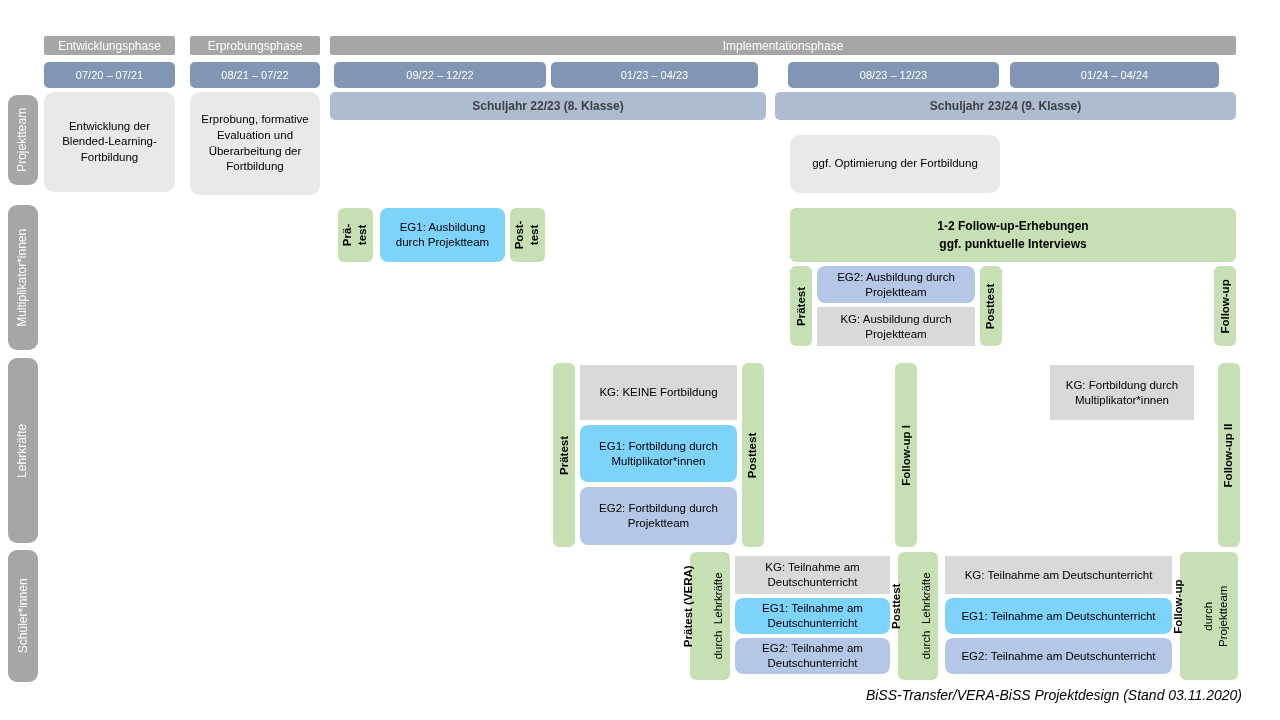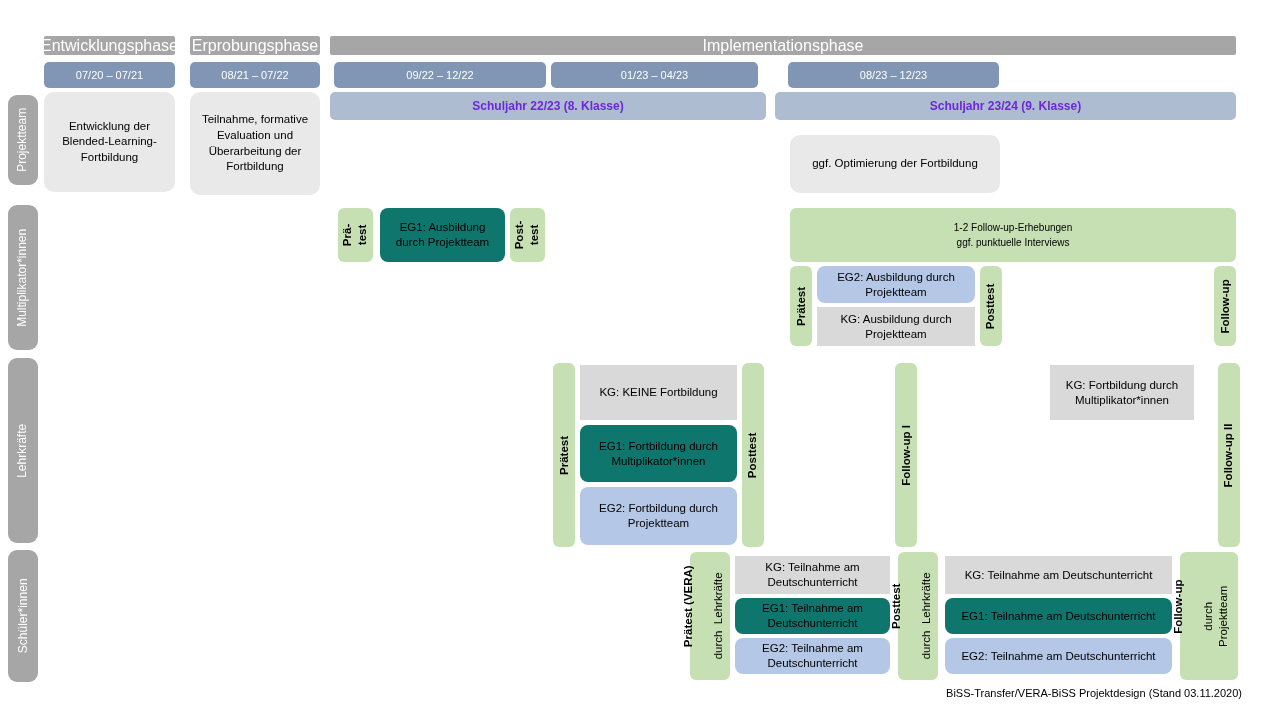--- a/index.html
+++ b/index.html
@@ -1,67 +1,68 @@
 <!DOCTYPE html>
 <html><head>
 <meta charset="utf-8">
 <style>
   * { box-sizing: border-box; margin: 0; padding: 0; }
   html,body { background:#fff; }
   body { font-family: "Liberation Sans", sans-serif; color:#000; }
   .page { position:relative; width:1280px; height:720px; background:#fff; overflow:hidden; }
   .abs { position:absolute; display:flex; align-items:center; justify-content:center; text-align:center; }
-  .hdr    { background:#a6a6a6; color:#fff; font-size:16px; border-radius:2px; }
+  .hdr    { background:#a6a6a6; color:#fff; font-size:12px; border-radius:2px; }
   .period { background:#8096b4; color:#fff; font-size:11px; border-radius:5px; }
-  .sy     { background:#aebcd2; color:#6d28d9; font-size:12px; font-weight:bold; border-radius:5px; }
+  .sy     { background:#aebcd2; color:#404040; font-size:12px; font-weight:bold; border-radius:5px; }
   .rowlab { background:#a6a6a6; color:#fff; border-radius:9px; }
   .gbox { background:#e9e9e9; border-radius:10px; font-size:11.5px; line-height:1.35; padding:4px 10px; }
-  .eg1  { background:#0f766e; border-radius:8px; font-size:11.5px; line-height:1.3; padding:2px 8px; }
+  .eg1  { background:#7dd3fc; border-radius:8px; font-size:11.5px; line-height:1.3; padding:2px 8px; }
   .eg2  { background:#b4c7e7; border-radius:8px; font-size:11.5px; line-height:1.3; padding:2px 8px; }
   .kg   { background:#d9d9d9; border-radius:0; font-size:11.5px; line-height:1.3; padding:2px 8px; }
   .green { background:#c6e0b4; border-radius:6px; font-weight:bold; font-size:11.5px; }
-  .greenbox { background:#c6e0b4; border-radius:6px; font-weight:normal; font-size:10px; line-height:1.5; }
+  .greenbox { background:#c6e0b4; border-radius:6px; font-weight:bold; font-size:12px; line-height:1.5; }
   .rot { transform: rotate(-90deg); white-space: pre; text-align:center; line-height:1.3; }
   .rot .sub { display:block; font-weight:normal; }
   .pre { white-space: pre-line; }
-  .caption { position:absolute; font-size:11px; color:#000; }
+  .caption { position:absolute; font-size:14px; font-style:italic; color:#000; }
 </style>
 </head>
 <body>
 
 <div class="page">
 
   <div class="abs hdr" style="left:44px;top:36px;width:131px;height:19px">Entwicklungsphase</div>
   <div class="abs hdr" style="left:190px;top:36px;width:130px;height:19px">Erprobungsphase</div>
   <div class="abs hdr" style="left:330px;top:36px;width:906px;height:19px">Implementationsphase</div>
 
   <div class="abs period" style="left:44px;top:62px;width:131px;height:26px">07/20 – 07/21</div>
   <div class="abs period" style="left:190px;top:62px;width:130px;height:26px">08/21 – 07/22</div>
   <div class="abs period" style="left:334px;top:62px;width:212px;height:26px">09/22 – 12/22</div>
   <div class="abs period" style="left:551px;top:62px;width:207px;height:26px">01/23 – 04/23</div>
   <div class="abs period" style="left:788px;top:62px;width:211px;height:26px">08/23 – 12/23</div>
+  <div class="abs period" style="left:1010px;top:62px;width:209px;height:26px">01/24 – 04/24</div>
 
   <div class="abs sy" style="left:330px;top:92px;width:436px;height:28px">Schuljahr 22/23 (8. Klasse)</div>
   <div class="abs sy" style="left:775px;top:92px;width:461px;height:28px">Schuljahr 23/24 (9. Klasse)</div>
 
   <div class="abs rowlab" style="left:8px;top:95px;width:30px;height:90px">
     <span class="rot" style="font-size:12px">Projektteam</span>
   </div>
   <div class="abs rowlab" style="left:8px;top:205px;width:30px;height:145px">
     <span class="rot" style="font-size:12px">Multiplikator*innen</span>
   </div>
   <div class="abs rowlab" style="left:8px;top:358px;width:30px;height:185px">
     <span class="rot" style="font-size:12px">Lehrkräfte</span>
   </div>
   <div class="abs rowlab" style="left:8px;top:550px;width:30px;height:132px">
     <span class="rot" style="font-size:12px">Schüler*innen</span>
   </div>
 
   <div class="abs gbox" style="left:44px;top:92px;width:131px;height:100px">Entwicklung der Blended-Learning-Fortbildung</div>
-  <div class="abs gbox" style="left:190px;top:92px;width:130px;height:103px">Teilnahme, formative Evaluation und Überarbeitung der Fortbildung</div>
+  <div class="abs gbox" style="left:190px;top:92px;width:130px;height:103px">Erprobung, formative Evaluation und Überarbeitung der Fortbildung</div>
   <div class="abs gbox" style="left:790px;top:135px;width:210px;height:58px">ggf. Optimierung der Fortbildung</div>
 
   <div class="abs green" style="left:338px;top:208px;width:35px;height:54px">
     <span class="rot">Prä-
 test</span>
   </div>
   <div class="abs eg1" style="left:380px;top:208px;width:125px;height:54px">EG1: Ausbildung durch Projektteam</div>
   <div class="abs green" style="left:510px;top:208px;width:35px;height:54px">
     <span class="rot">Post-
 test</span>

